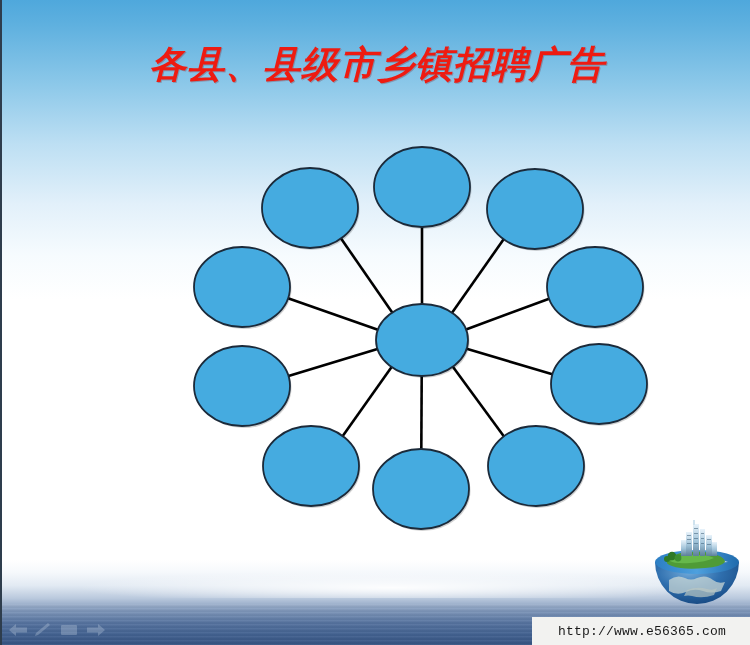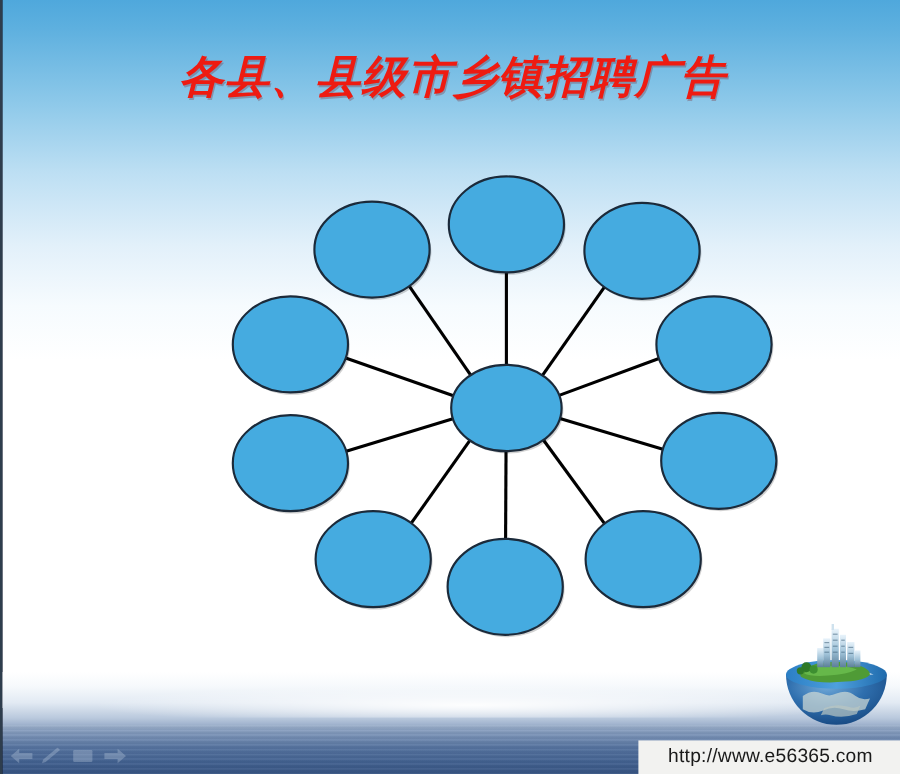--- a/index.html
+++ b/index.html
@@ -9,21 +9,21 @@
   }
   body {
     font-family: "Liberation Sans", sans-serif;
   }
 
   #slide {
     position: relative;
     width: 750px;
     height: 645px;
     overflow: hidden;
-    background: #0f172a;
+    background: #fef9c3;
     box-sizing: border-box;
     border-left: 2px solid #2e3d4d;
   }
 
   
   .bg-sky {
     position: absolute;
     left: 0; top: 0;
     width: 750px;
     height: 300px;
@@ -131,22 +131,22 @@
     left: 530px;
     top: 617px;
     width: 220px;
     height: 28px;
     background: #f2f2f0;
     display: flex;
     align-items: center;
     justify-content: center;
   }
   .watermark span {
-    font-family: Liberation Sans, sans-serif;
-    font-size: 16px;
+    font-family: Liberation Mono, monospace;
+    font-size: 13px;
     color: #1a1a1a;
     letter-spacing: .2px;
   }
 </style>
 </head>
 <body>
 
 <div id="slide">
 
   <div class="bg-sky"></div>

